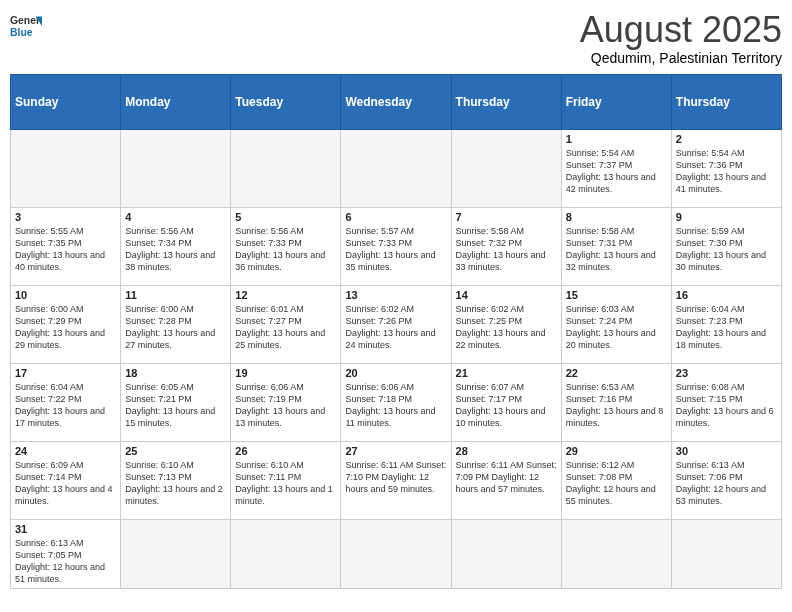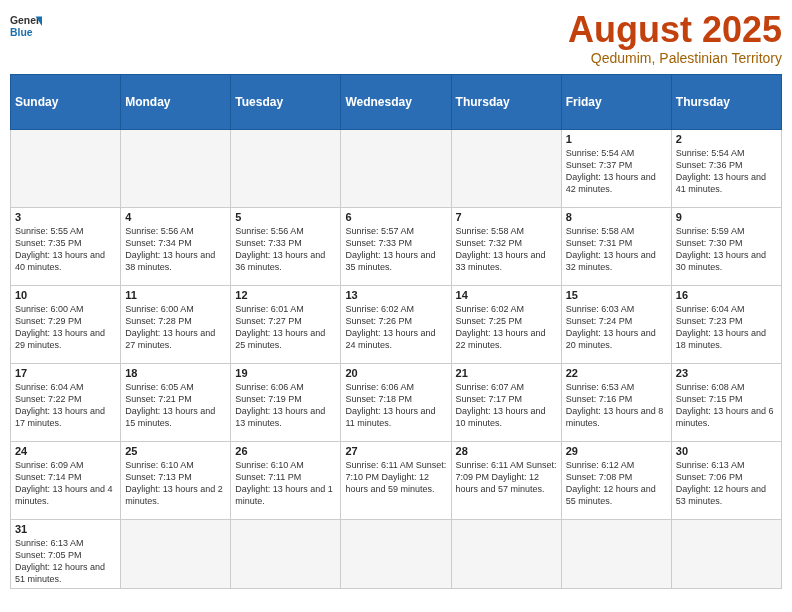--- a/index.html
+++ b/index.html
@@ -23,27 +23,27 @@
     }
     .logo-icon {
       width: 32px;
       height: 32px;
     }
     .title-area {
       text-align: right;
     }
     .calendar-title {
       font-size: 36px;
-      font-weight: 700;
-      color: #c2410c;
+      font-weight: 400;
+      color: #404040;
       line-height: 1.1;
     }
     .calendar-subtitle {
       font-size: 14px;
-      color: #a16207;
+      color: #000000;
     }
     table {
       width: 100%;
       border-collapse: collapse;
       table-layout: fixed;
     }
     thead tr th {
       background-color: #2a6db5;
       color: #fff;
       font-size: 12px;

